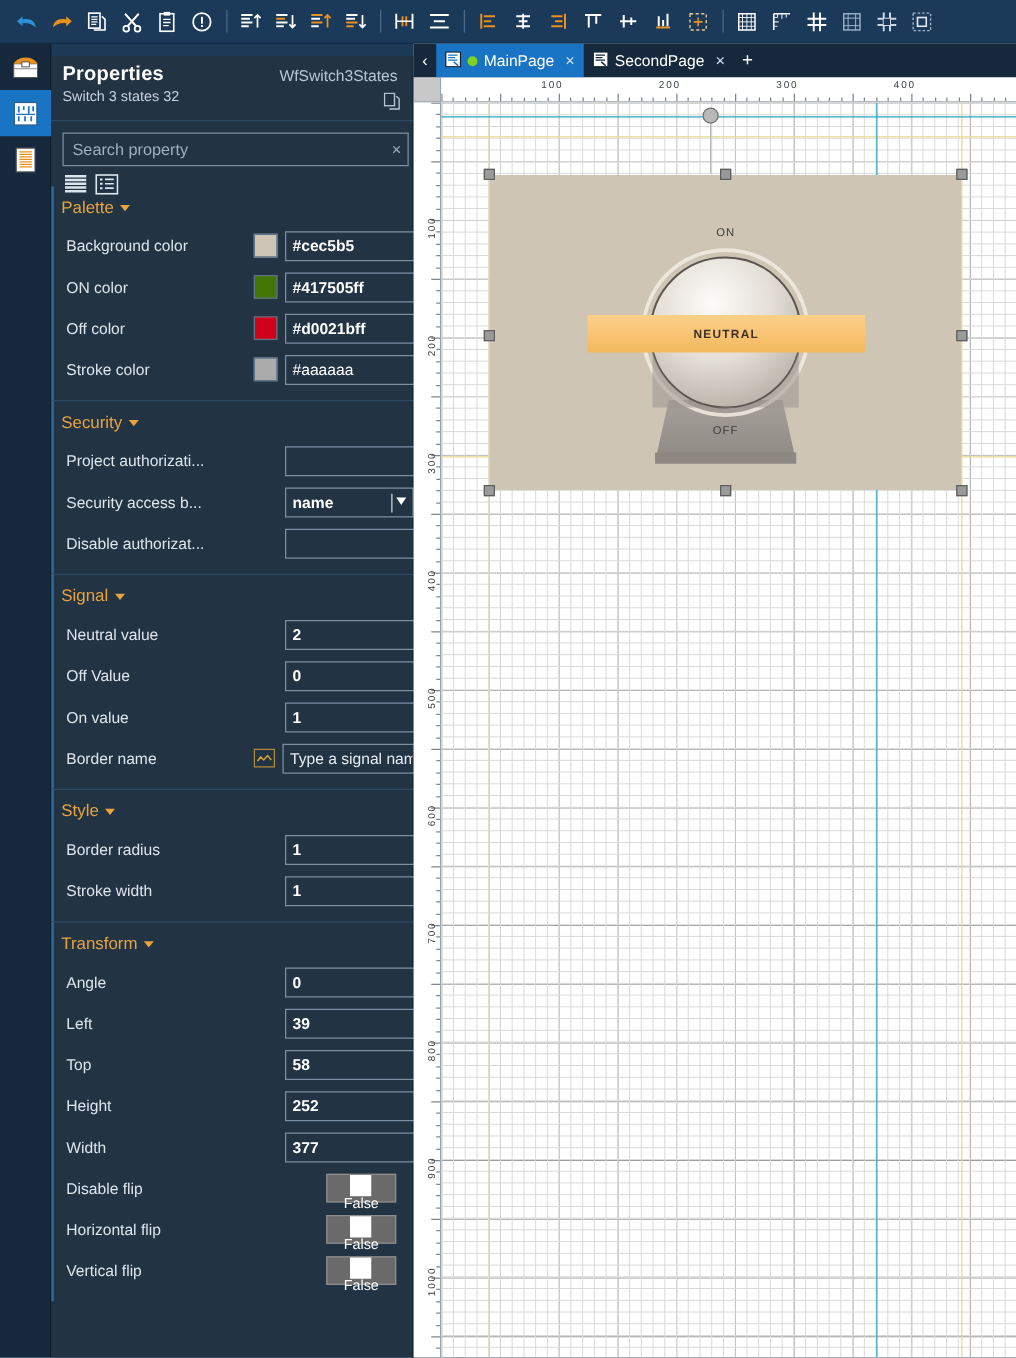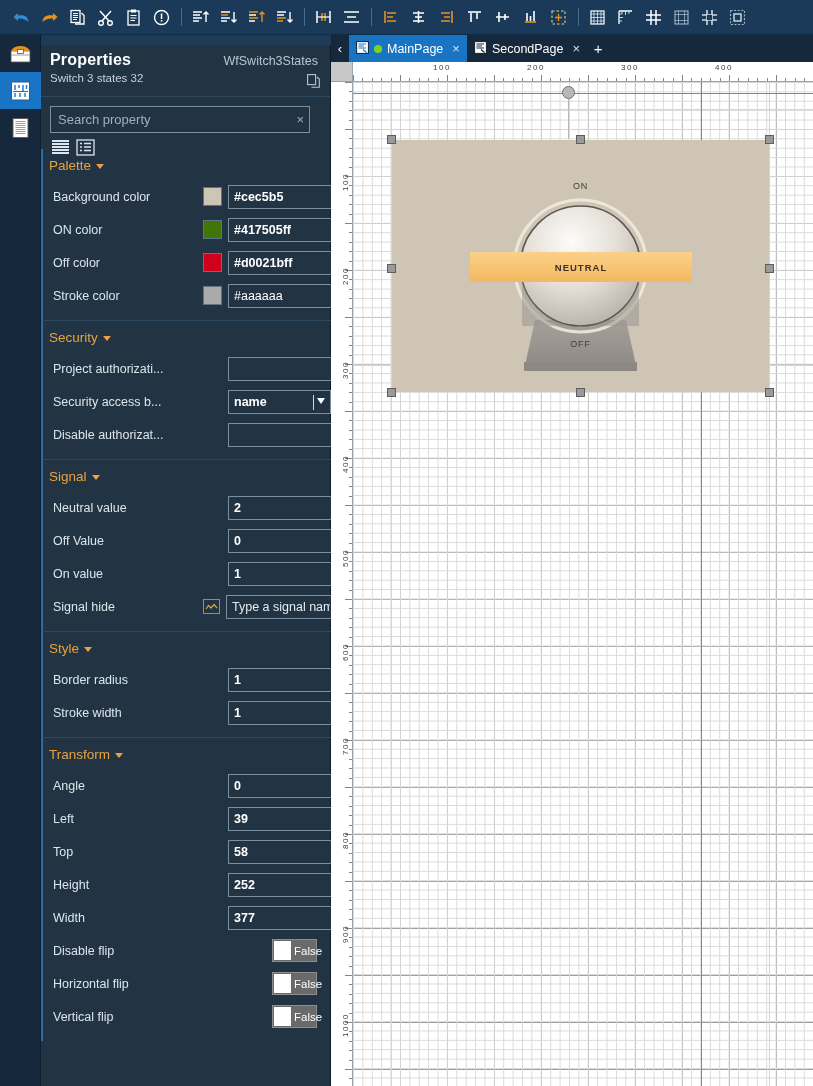--- a/index.html
+++ b/index.html
@@ -64,21 +64,21 @@
     font-size: 12.5px; color: #b9c6d2;
   }
   #props-sub {
     font-size: 11.5px; color: #c7d2dd; margin-top: 3px;
   }
   #copy-icon {
     position: absolute; right: 10px; top: 29px;
     cursor: pointer;
   }
   #search-wrap {
-    position: relative; margin: 9px 20px 0 9px;
+    position: relative; margin: 9px 3px 0 9px;
   }
   #search-input {
     width: 100%; height: 27px;
     background: #223344;
     border: 1px solid #7b8fa3;
     color: #c9d4df;
     font-size: 13px;
     font-family: "Liberation Sans", sans-serif;
     padding: 0 22px 0 7px;
     outline: none;
@@ -168,26 +168,26 @@
     width: 1px; height: 15px; background: #cfd9e3;
   }
   .sig-icon {
     width: 17px; height: 15px; flex: 0 0 17px;
     margin-right: 6px;
     border: 1px solid #b08a3c;
     background: #223344;
     display: flex; align-items: center; justify-content: center;
   }
   .bool {
-    width: 45px; height: 23px;
+    width: 56px; height: 23px;
     background: #6a6a6a;
     border: 1px solid #8d8d8d;
     display: flex; align-items: center;
     cursor: pointer;
-    margin-left: auto; margin-right: 14px;
+    margin-left: auto; margin-right: 14px; flex-direction: column;
   }
   .bool .box {
     width: 17px; height: 19px;
     background: #ffffff;
     margin: 0 3px 0 1px;
     flex: 0 0 17px;
   }
   .bool .bval {
     font-size: 11.5px; color: #ffffff;
   }
@@ -651,21 +651,21 @@
           <span class="row-label">Off Value</span>
           <span class="swatch" style="visibility:hidden"></span>
           <input class="txt" type="text" value="0" style="">
         </div>
         <div class="row">
           <span class="row-label">On value</span>
           <span class="swatch" style="visibility:hidden"></span>
           <input class="txt" type="text" value="1" style="">
         </div>
         <div class="row">
-          <span class="row-label">Signal hide</span>
+          <span class="row-label">Border name</span>
           <span class="sig-icon">
             <svg width="13" height="10" viewBox="0 0 13 10">
               <path d="M1 7 L3.5 3.5 L6 6 L9 2.5 L12 6" fill="none" stroke="#d6a43c" stroke-width="1.2"></path>
             </svg>
           </span>
           <input class="txt plain" type="text" placeholder="Type a signal name" style="">
         </div>
       </div>
 
       <div class="section">

